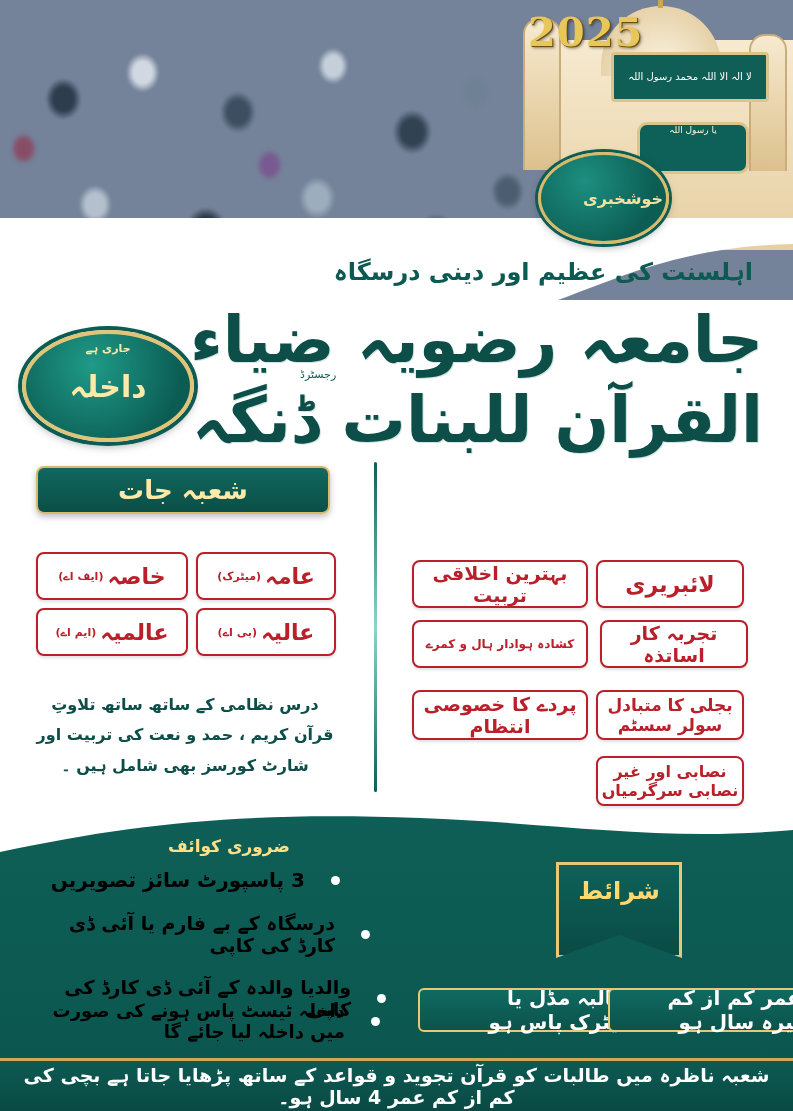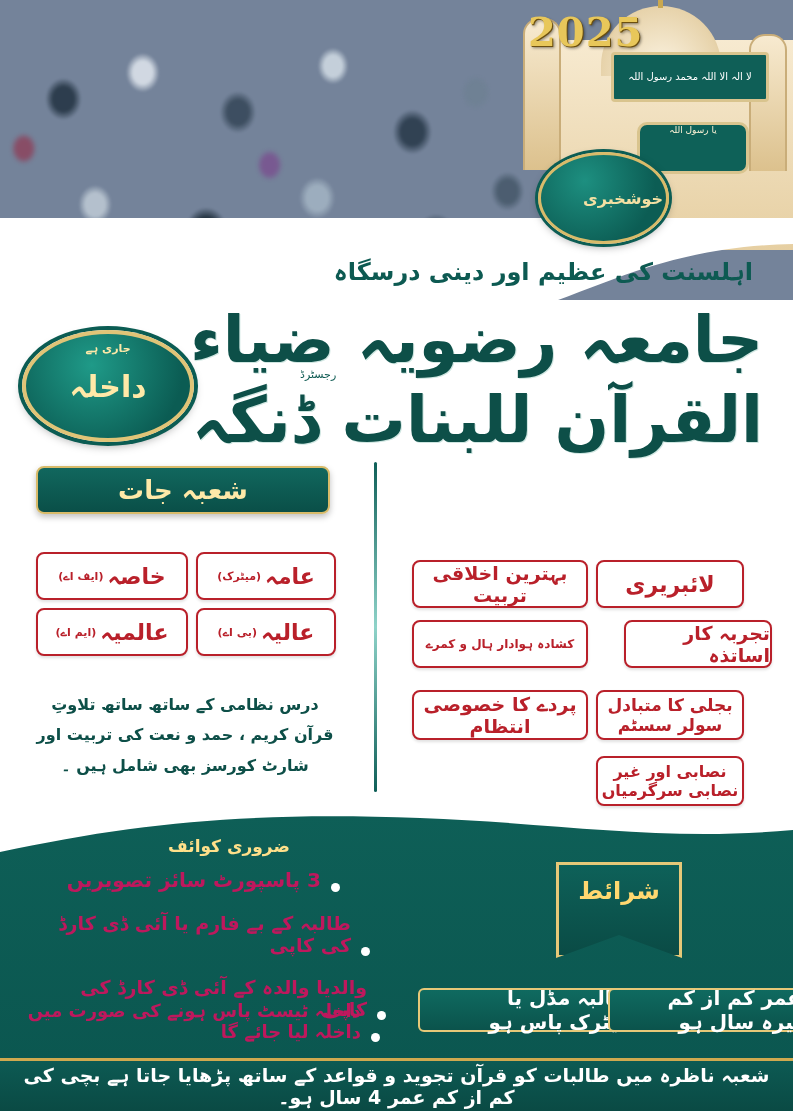--- a/index.html
+++ b/index.html
@@ -199,23 +199,23 @@
     direction:rtl;text-align:center;
     font-size:16px;color:#0d4f48;line-height:1.9;font-weight:bold;
   }
 
   
   .list-title{
     position:absolute;left:168px;top:836px;
     color:#ffe08a;font-size:17px;font-weight:bold;direction:rtl;
   }
   .bullet-row{
-    position:absolute;direction:rtl;color:#be185d;
+    position:absolute;direction:rtl;color:#000000;
     font-size:20px;font-weight:bold;text-align:right;
-    display:flex;align-items:flex-end;gap:10px;
+    display:flex;align-items:center;gap:26px;
   }
   .dot{
     width:9px;height:9px;border-radius:50%;background:#ffffff;flex:0 0 9px;
   }
 
   .shrait-ribbon{
     position:absolute;left:556px;top:862px;width:126px;height:96px;
     background:linear-gradient(180deg,#0e6159,#0a4b45);
     border:3px solid #e6c878;
     clip-path:polygon(0 0,100% 0,100% 100%,50% 76%,0 100%);
@@ -293,37 +293,37 @@
   </div>
   <div class="pill" style="left:36px;top:608px;width:148px;height:44px;">
     <span>عالمیہ</span>
     <span class="suffix">(ایم اے)</span>
   </div>
 
   <div class="note-urdu">درس نظامی کے ساتھ ساتھ تلاوتِ قرآن کریم ، حمد و نعت کی تربیت اور شارٹ کورسز بھی شامل ہیں ۔</div>
 
   <div class="pill" style="left:596px;top:560px;width:144px;height:44px;">لائبریری</div>
   <div class="pill" style="left:412px;top:560px;width:172px;height:44px;font-size:19px;">بہترین اخلاقی تربیت</div>
-  <div class="pill" style="left:624px;top:620px;width:144px;height:44px;font-size:19px;text-align:right;">تجربہ کار اساتذہ</div>
+  <div class="pill" style="left:600px;top:620px;width:144px;height:44px;font-size:19px;">تجربہ کار اساتذہ</div>
   <div class="pill" style="left:412px;top:620px;width:172px;height:44px;font-size:12px;">کشادہ ہوادار ہال و کمرے</div>
   <div class="pill" style="left:596px;top:690px;width:144px;height:46px;font-size:17px;">بجلی کا متبادل سولر سسٹم</div>
   <div class="pill" style="left:412px;top:690px;width:172px;height:46px;font-size:19px;">پردے کا خصوصی انتظام</div>
   <div class="pill" style="left:596px;top:756px;width:144px;height:46px;font-size:16px;">نصابی اور غیر نصابی سرگرمیاں</div>
 
   <div class="green-panel"></div>
 
   <div class="list-title">ضروری کوائف</div>
 
   <div class="bullet-row" style="left:40px;top:868px;width:300px;justify-content:flex-start;">
     <span class="dot"></span>
     <span>3 پاسپورٹ سائز تصویریں</span>
   </div>
   <div class="bullet-row" style="left:40px;top:912px;width:330px;justify-content:flex-start;font-size:19px;">
     <span class="dot"></span>
-    <span>طالبہ کے بے فارم یا آئی ڈی کارڈ کی کاپی</span>
+    <span>درسگاہ کے بے فارم یا آئی ڈی کارڈ کی کاپی</span>
   </div>
   <div class="bullet-row" style="left:56px;top:956px;width:330px;justify-content:flex-start;font-size:19px;margin-top:20px;">
     <span class="dot"></span>
     <span>والدیا والدہ کے آئی ڈی کارڈ کی کاپی</span>
   </div>
   <div class="bullet-row" style="left:20px;top:1000px;width:360px;justify-content:flex-start;font-size:18px;">
     <span class="dot"></span>
     <span>داخلہ ٹیسٹ پاس ہونے کی صورت میں داخلہ لیا جائے گا</span>
   </div>
 

